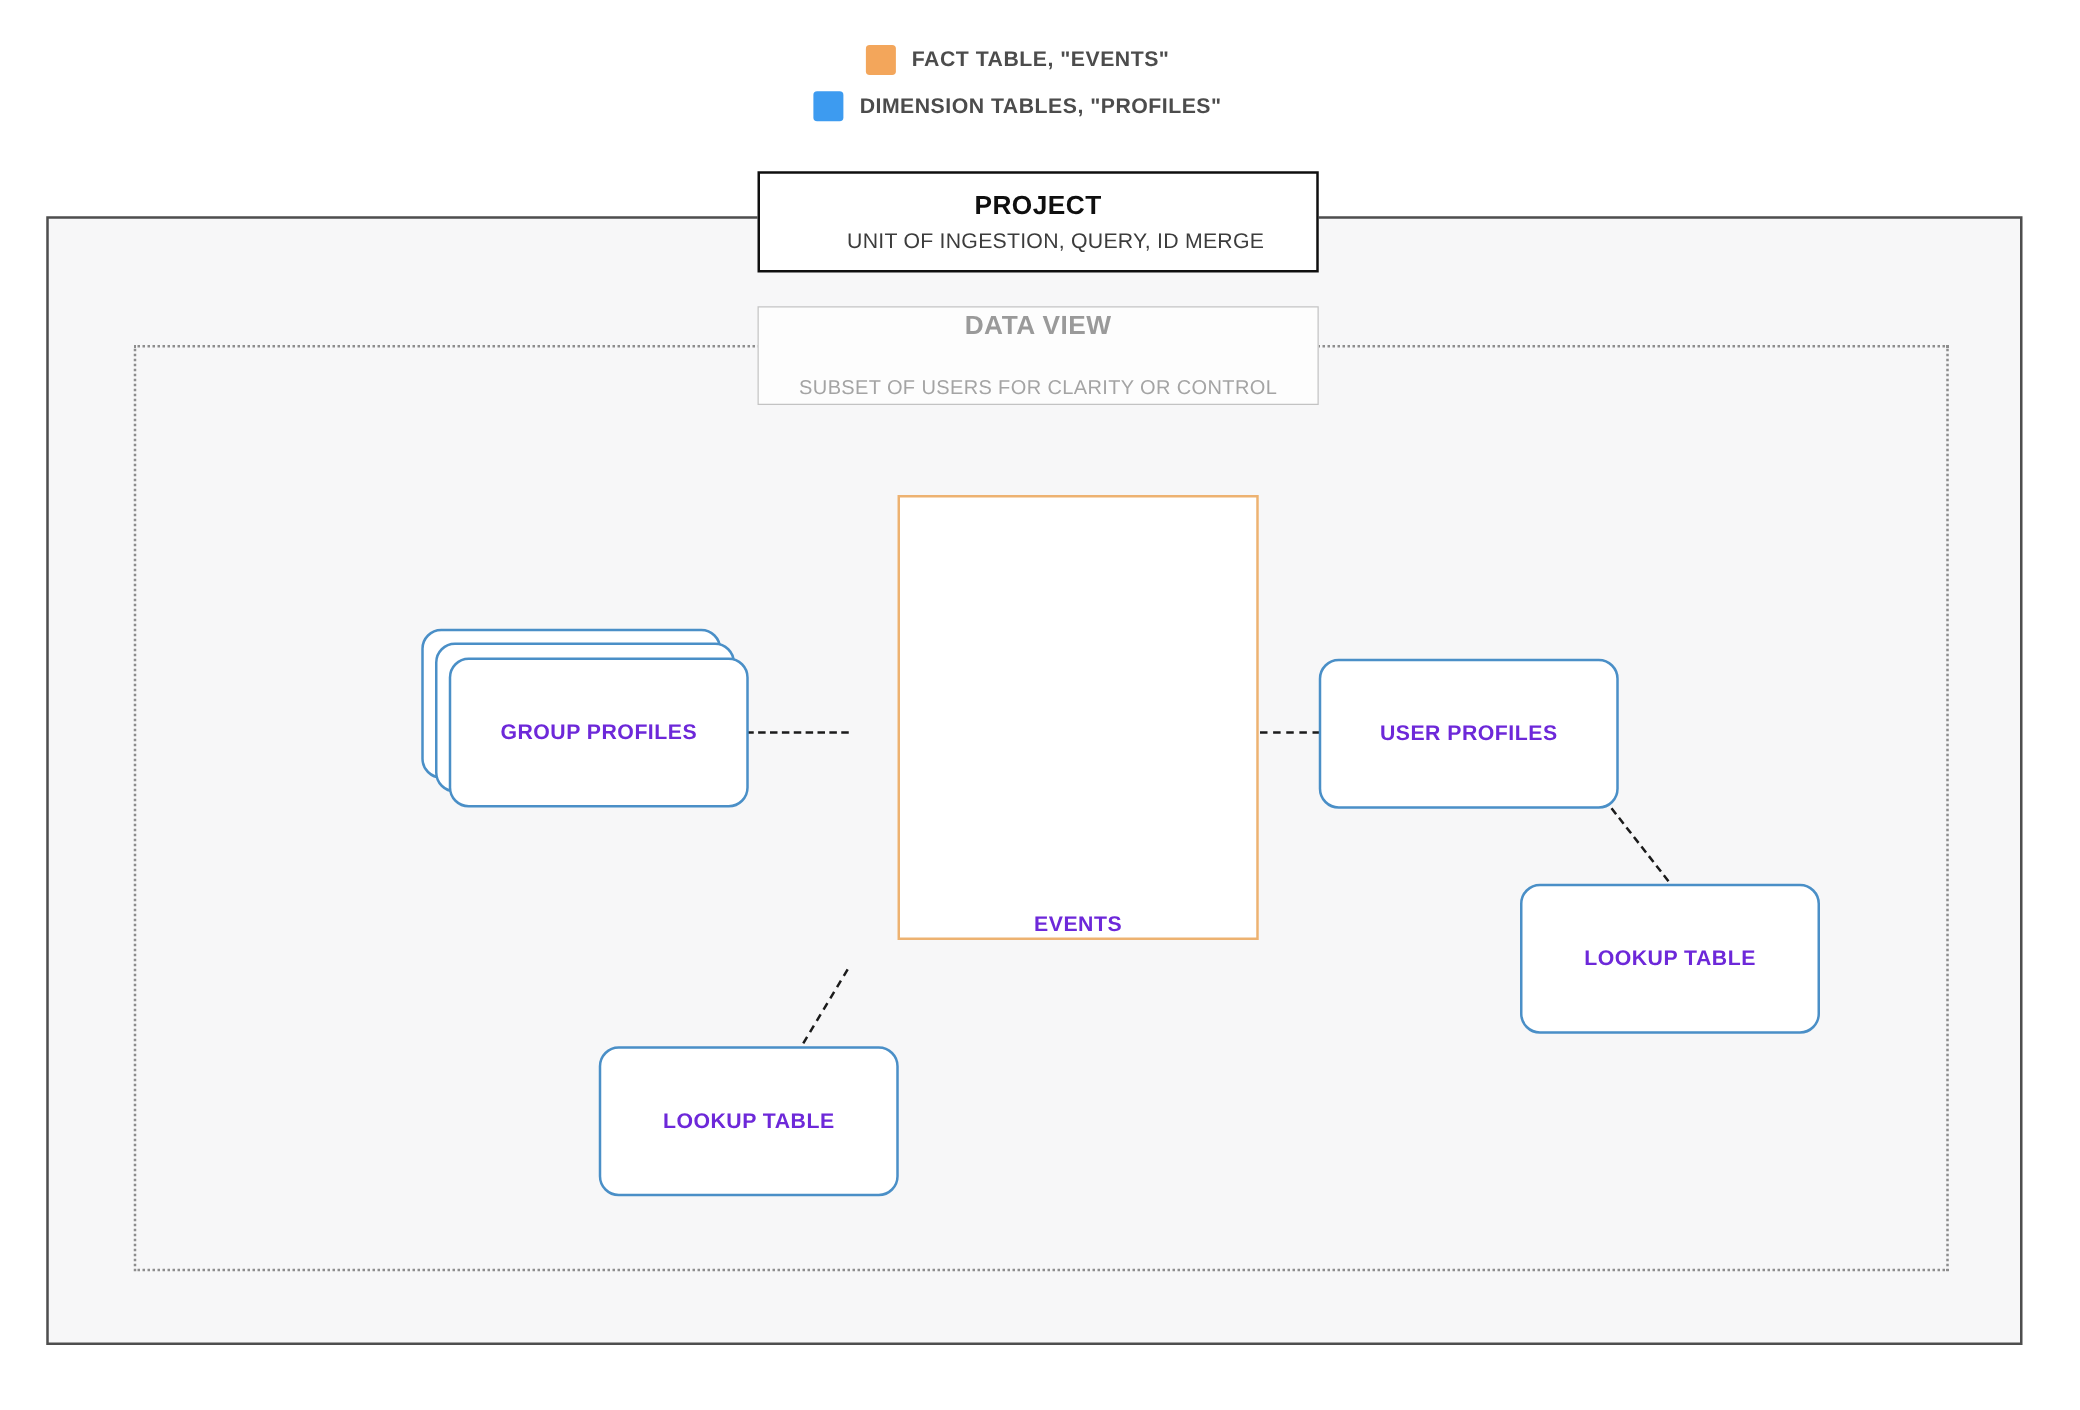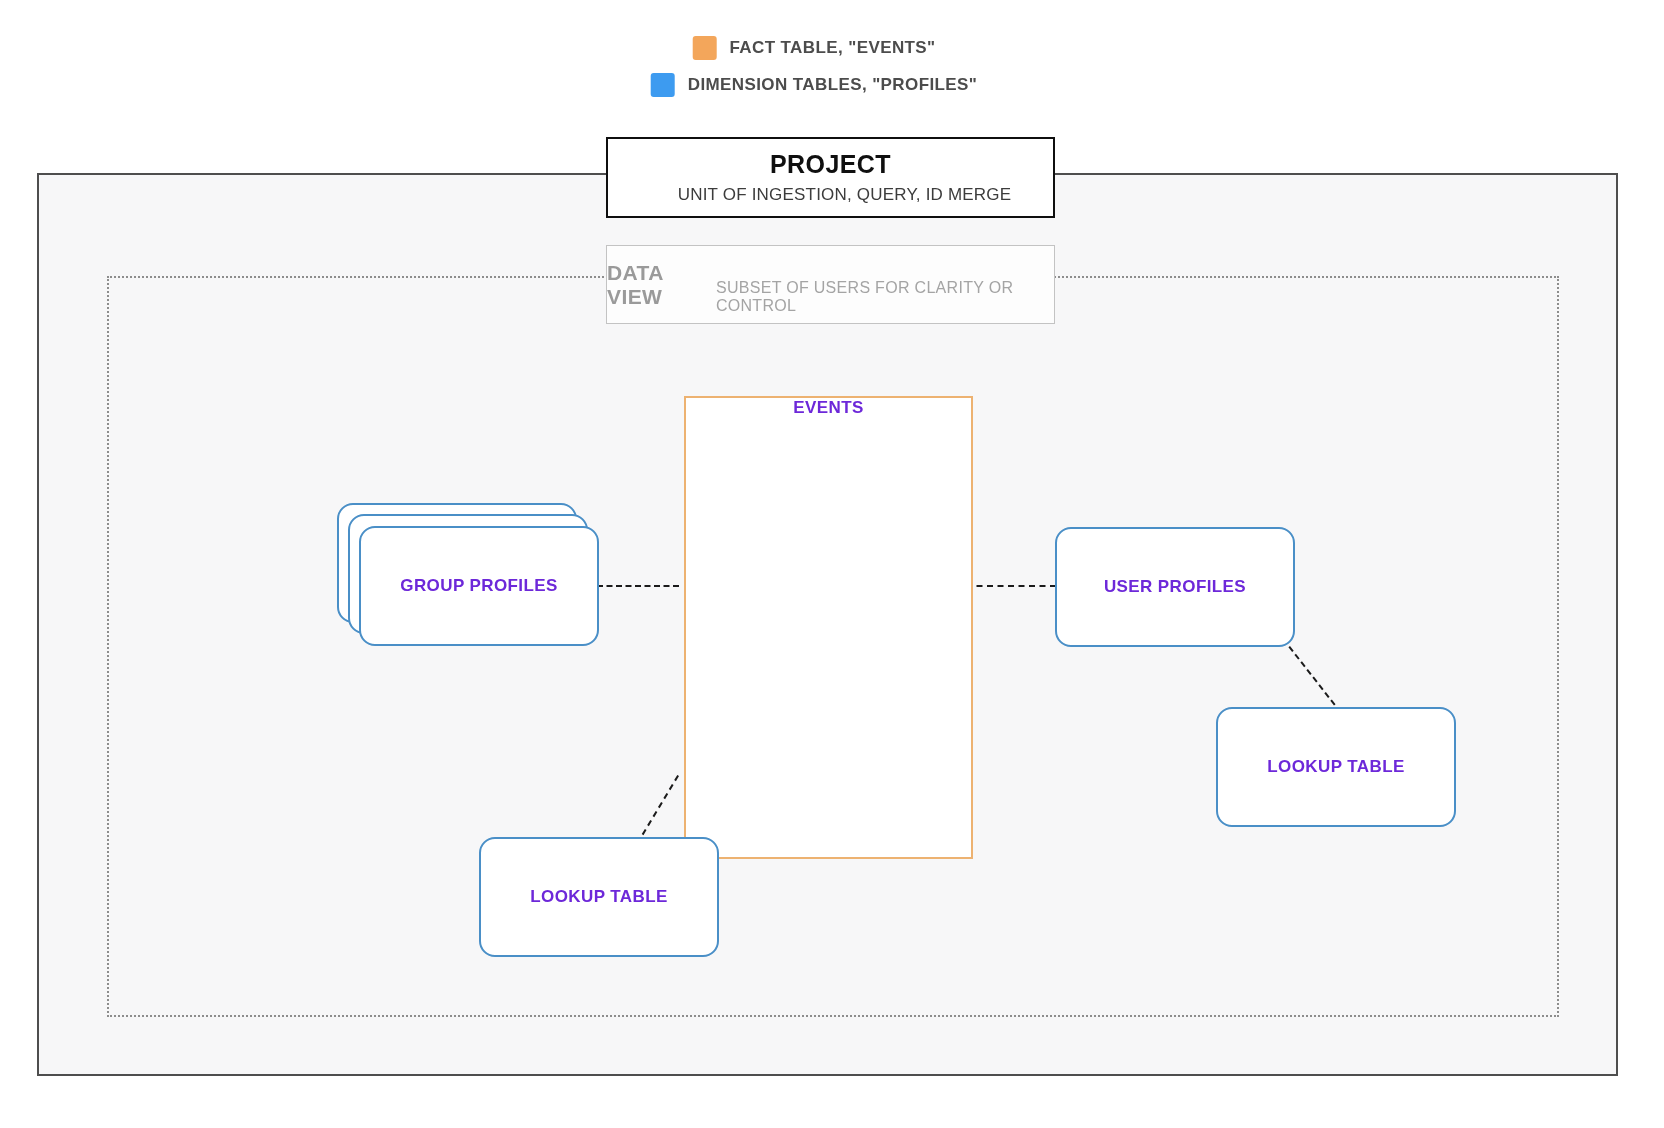--- a/index.html
+++ b/index.html
@@ -58,21 +58,21 @@
     background: #ffffff;
     border: 2.5px solid #0f0f0f;
     z-index: 4;
     display: flex;
     flex-direction: column;
     align-items: center;
     justify-content: center;
     gap: 6px;
   }
   .project-title {
-    font-size: 25px;
+    font-size: 21px;
     font-weight: bold;
     color: #0f0f0f;
     letter-spacing: 0.4px;
   }
   .project-subtitle {
     font-size: 17px;
     color: #3c3c3c;
     letter-spacing: 0.2px;
     margin-left: 28px;
   }
@@ -80,21 +80,21 @@
     position: absolute;
     left: 606px;
     top: 245px;
     width: 449px;
     height: 79px;
     box-sizing: border-box;
     background: #fdfdfd;
     border: 1.5px solid #c3c3c3;
     z-index: 4;
     display: flex;
-    flex-direction: row;
+    flex-direction: column;
     align-items: center;
     justify-content: center;
     gap: 5px;
   }
   .dv-title {
     font-size: 21px;
     font-weight: bold;
     color: #9a9a9a;
     letter-spacing: 0.4px;
   }
@@ -131,30 +131,30 @@
   
   .node-label {
     font-size: 17px;
     font-weight: bold;
     color: #6d28d9;
     letter-spacing: 0.4px;
     white-space: nowrap;
   }
   .events-box {
     position: absolute;
-    left: 684px;
+    left: 718px;
     top: 396px;
     width: 289px;
-    height: 463px;
+    height: 356px;
     box-sizing: border-box;
     background: #ffffff;
     border: 2px solid #edb271;
     z-index: 3;
     display: flex;
-    align-items: flex-start;
+    align-items: flex-end;
     justify-content: center;
   }
   .card {
     position: absolute;
     width: 240px;
     height: 120px;
     box-sizing: border-box;
     background: #ffffff;
     border: 2px solid #4a8fc7;
     border-radius: 16px;

